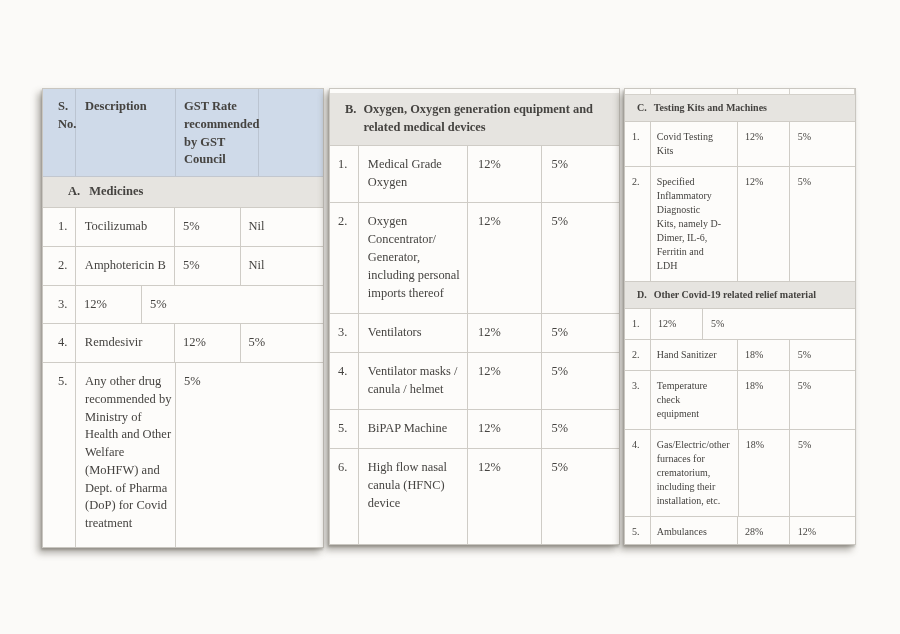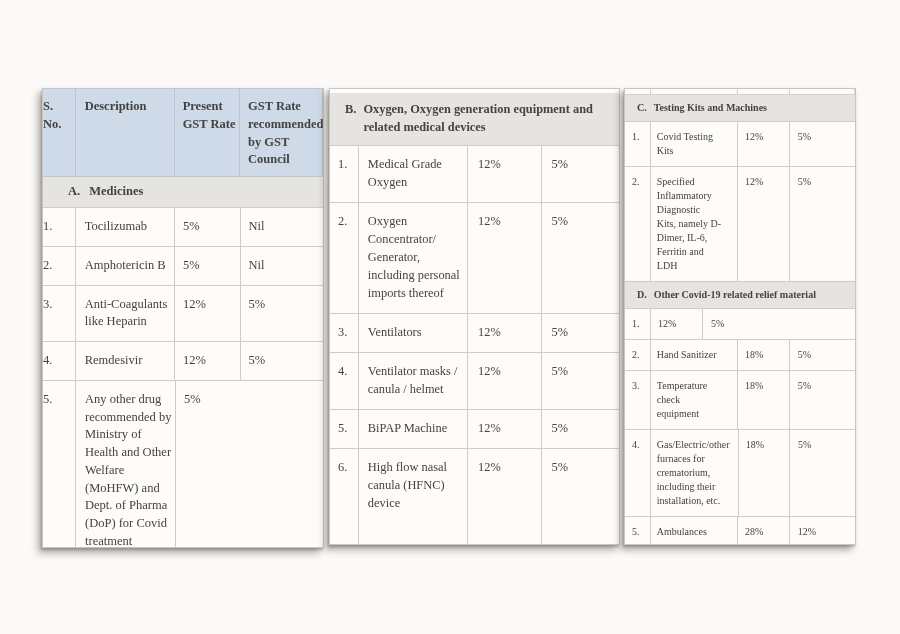--- a/index.html
+++ b/index.html
@@ -31,21 +31,21 @@
     background:#e6e4e0;border-bottom:1px solid #cfccc6;font-weight:bold;
   }
   .section-letter{flex:none;}
 
   
   .panel-left .thead{
     flex:none;display:flex;height:87px;background:#cfdae9;
     font-weight:bold;border-bottom:1px solid #c2c7cf;
   }
   .panel-left .thead .cell{border-right:1px solid rgba(150,155,165,.35);padding-top:9px;}
-  .panel-left .col-no  {width:33px;padding-left:0;padding-right:2px;}
+  .panel-left .col-no  {width:33px;padding-left:15px;padding-right:2px;}
   .panel-left .col-desc{width:100px;padding-left:9px;padding-right:3px;}
   .panel-left .col-p   {width:66px;padding-left:8px;padding-right:2px;}
   .panel-left .col-r   {width:83px;padding-left:8px;padding-right:15px;}
   .panel-left .section-row{height:30px;padding-left:25px;}
   .panel-left .tbody .cell{padding-top:10px;padding-bottom:10px;}
 
   
   .panel-mid .top-sliver{flex:none;height:4px;background:#fdfcfa;}
   .panel-mid .section-row{
     align-items:flex-start;padding:8px 10px 8px 15px;gap:7px;height:auto;
@@ -70,21 +70,20 @@
 </style>
 </head>
 <body>
 
 <div class="canvas">
 
   <section class="panel panel-left">
     <div class="thead">
       <div class="cell col-no">S. No.</div>
       <div class="cell col-desc">Description</div>
-      <div class="cell col-p">Present GST Rate</div>
       <div class="cell col-r">GST Rate recommended by GST Council</div>
     </div>
     <div class="section-row">
       <span class="section-letter">A.</span>
       <span class="section-title">Medicines</span>
     </div>
     <div class="tbody">
 
         <div class="trow">
           <div class="cell col-no">1.</div>
@@ -95,21 +94,20 @@
 
         <div class="trow">
           <div class="cell col-no">2.</div>
           <div class="cell col-desc">Amphotericin B</div>
           <div class="cell col-p">5%</div>
           <div class="cell col-r">Nil</div>
         </div>
 
         <div class="trow">
           <div class="cell col-no">3.</div>
-          <div class="cell col-desc">Anti-Coagulants like Heparin</div>
           <div class="cell col-p">12%</div>
           <div class="cell col-r">5%</div>
         </div>
 
         <div class="trow">
           <div class="cell col-no">4.</div>
           <div class="cell col-desc">Remdesivir</div>
           <div class="cell col-p">12%</div>
           <div class="cell col-r">5%</div>
         </div>

